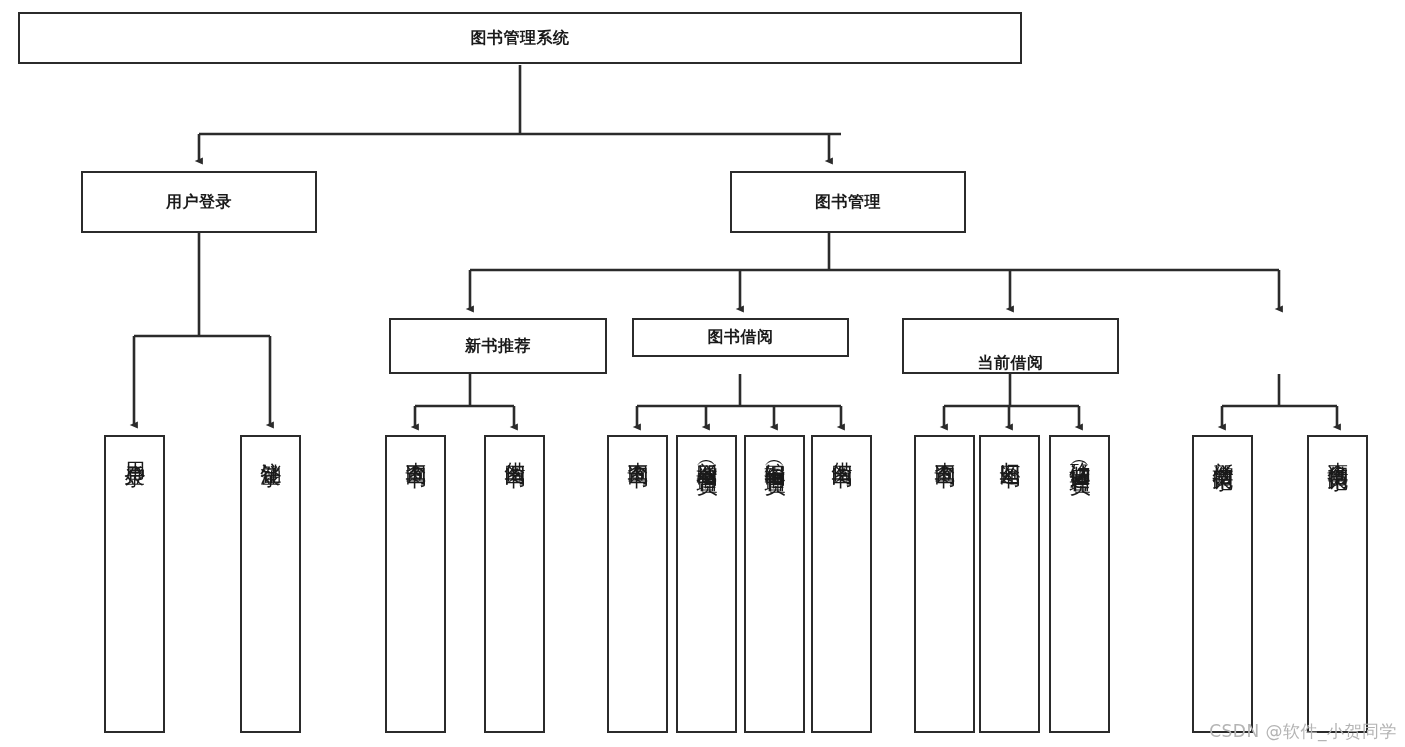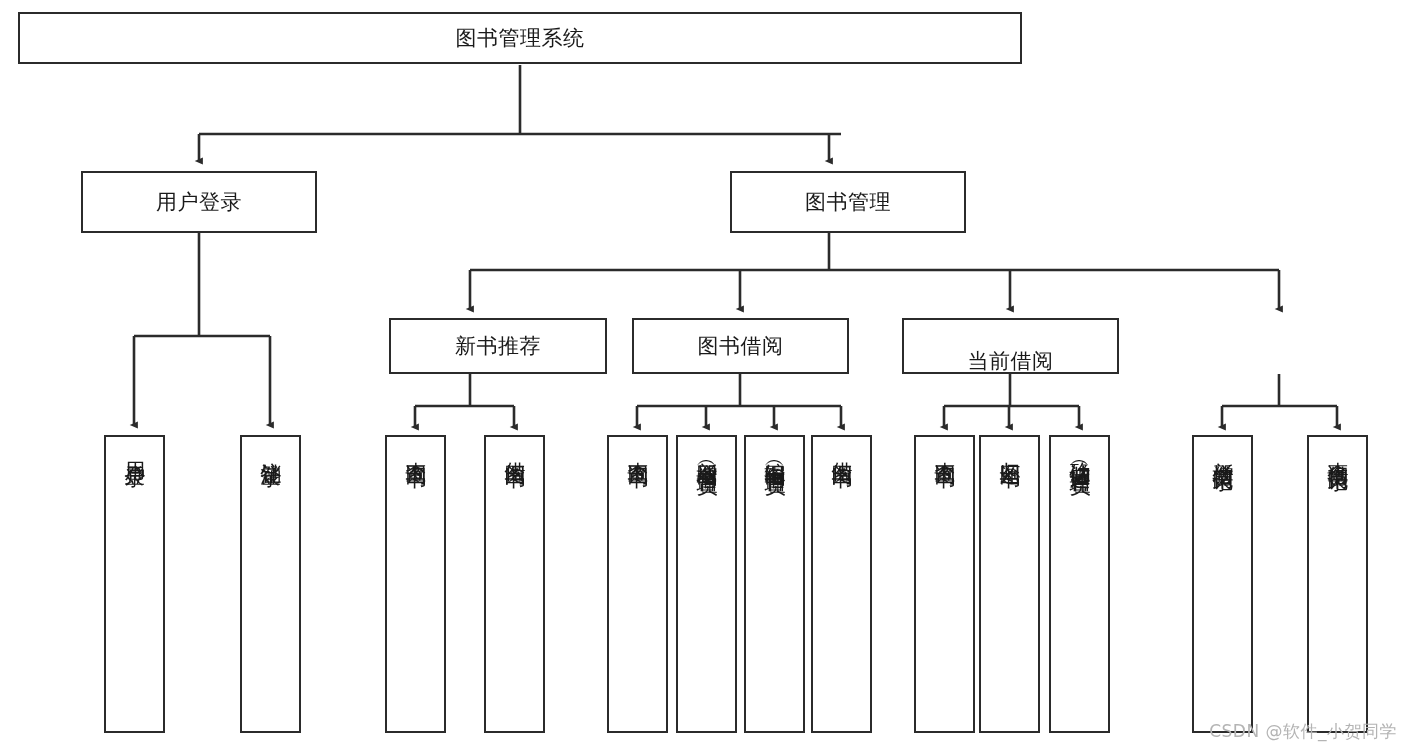--- a/index.html
+++ b/index.html
@@ -34,22 +34,23 @@
     justify-content: center;
     overflow: hidden;
   }
   .node .label {
     color: #1a1a1a;
     line-height: 1.06;
     text-align: center;
     white-space: pre-wrap;
   }
   .node.horizontal .label {
-    font-size: 21px;
+    font-size: 16px;
     letter-spacing: 0.5px;
+    font-weight: bold;
   }
   .node.vertical {
     align-items: flex-start;
     padding-top: 8px;
   }
   .node.vertical .label {
     writing-mode: vertical-rl;
     text-orientation: upright;
     font-size: 21px;
     letter-spacing: 2px;
@@ -129,21 +130,21 @@
   <div class="node horizontal" style="left:81px; top:171px; width:236px; height:62px;">
     <span class="label">用户登录</span>
   </div>
   <div class="node horizontal" style="left:711px; top:171px; width:236px; height:62px;margin-left:19px;">
     <span class="label">图书管理</span>
   </div>
 
   <div class="node horizontal" style="left:361px; top:318px; width:218px; height:56px;margin-left:28px;">
     <span class="label">新书推荐</span>
   </div>
-  <div class="node horizontal" style="left:632px; top:318px; width:217px; height:56px;">
+  <div class="node horizontal" style="left:632px; top:318px; width:217px; height:39px;">
     <span class="label">图书借阅</span>
   </div>
   <div class="node horizontal" style="left:902px; top:318px; width:217px; height:56px;align-items:flex-end;">
     <span class="label">当前借阅</span>
   </div>
 
   <div class="node vertical" style="left:104px; top:435px; width:61px; height:298px;">
     <span class="label">用户登录</span>
   </div>
   <div class="node vertical" style="left:240px; top:435px; width:61px; height:298px;">

